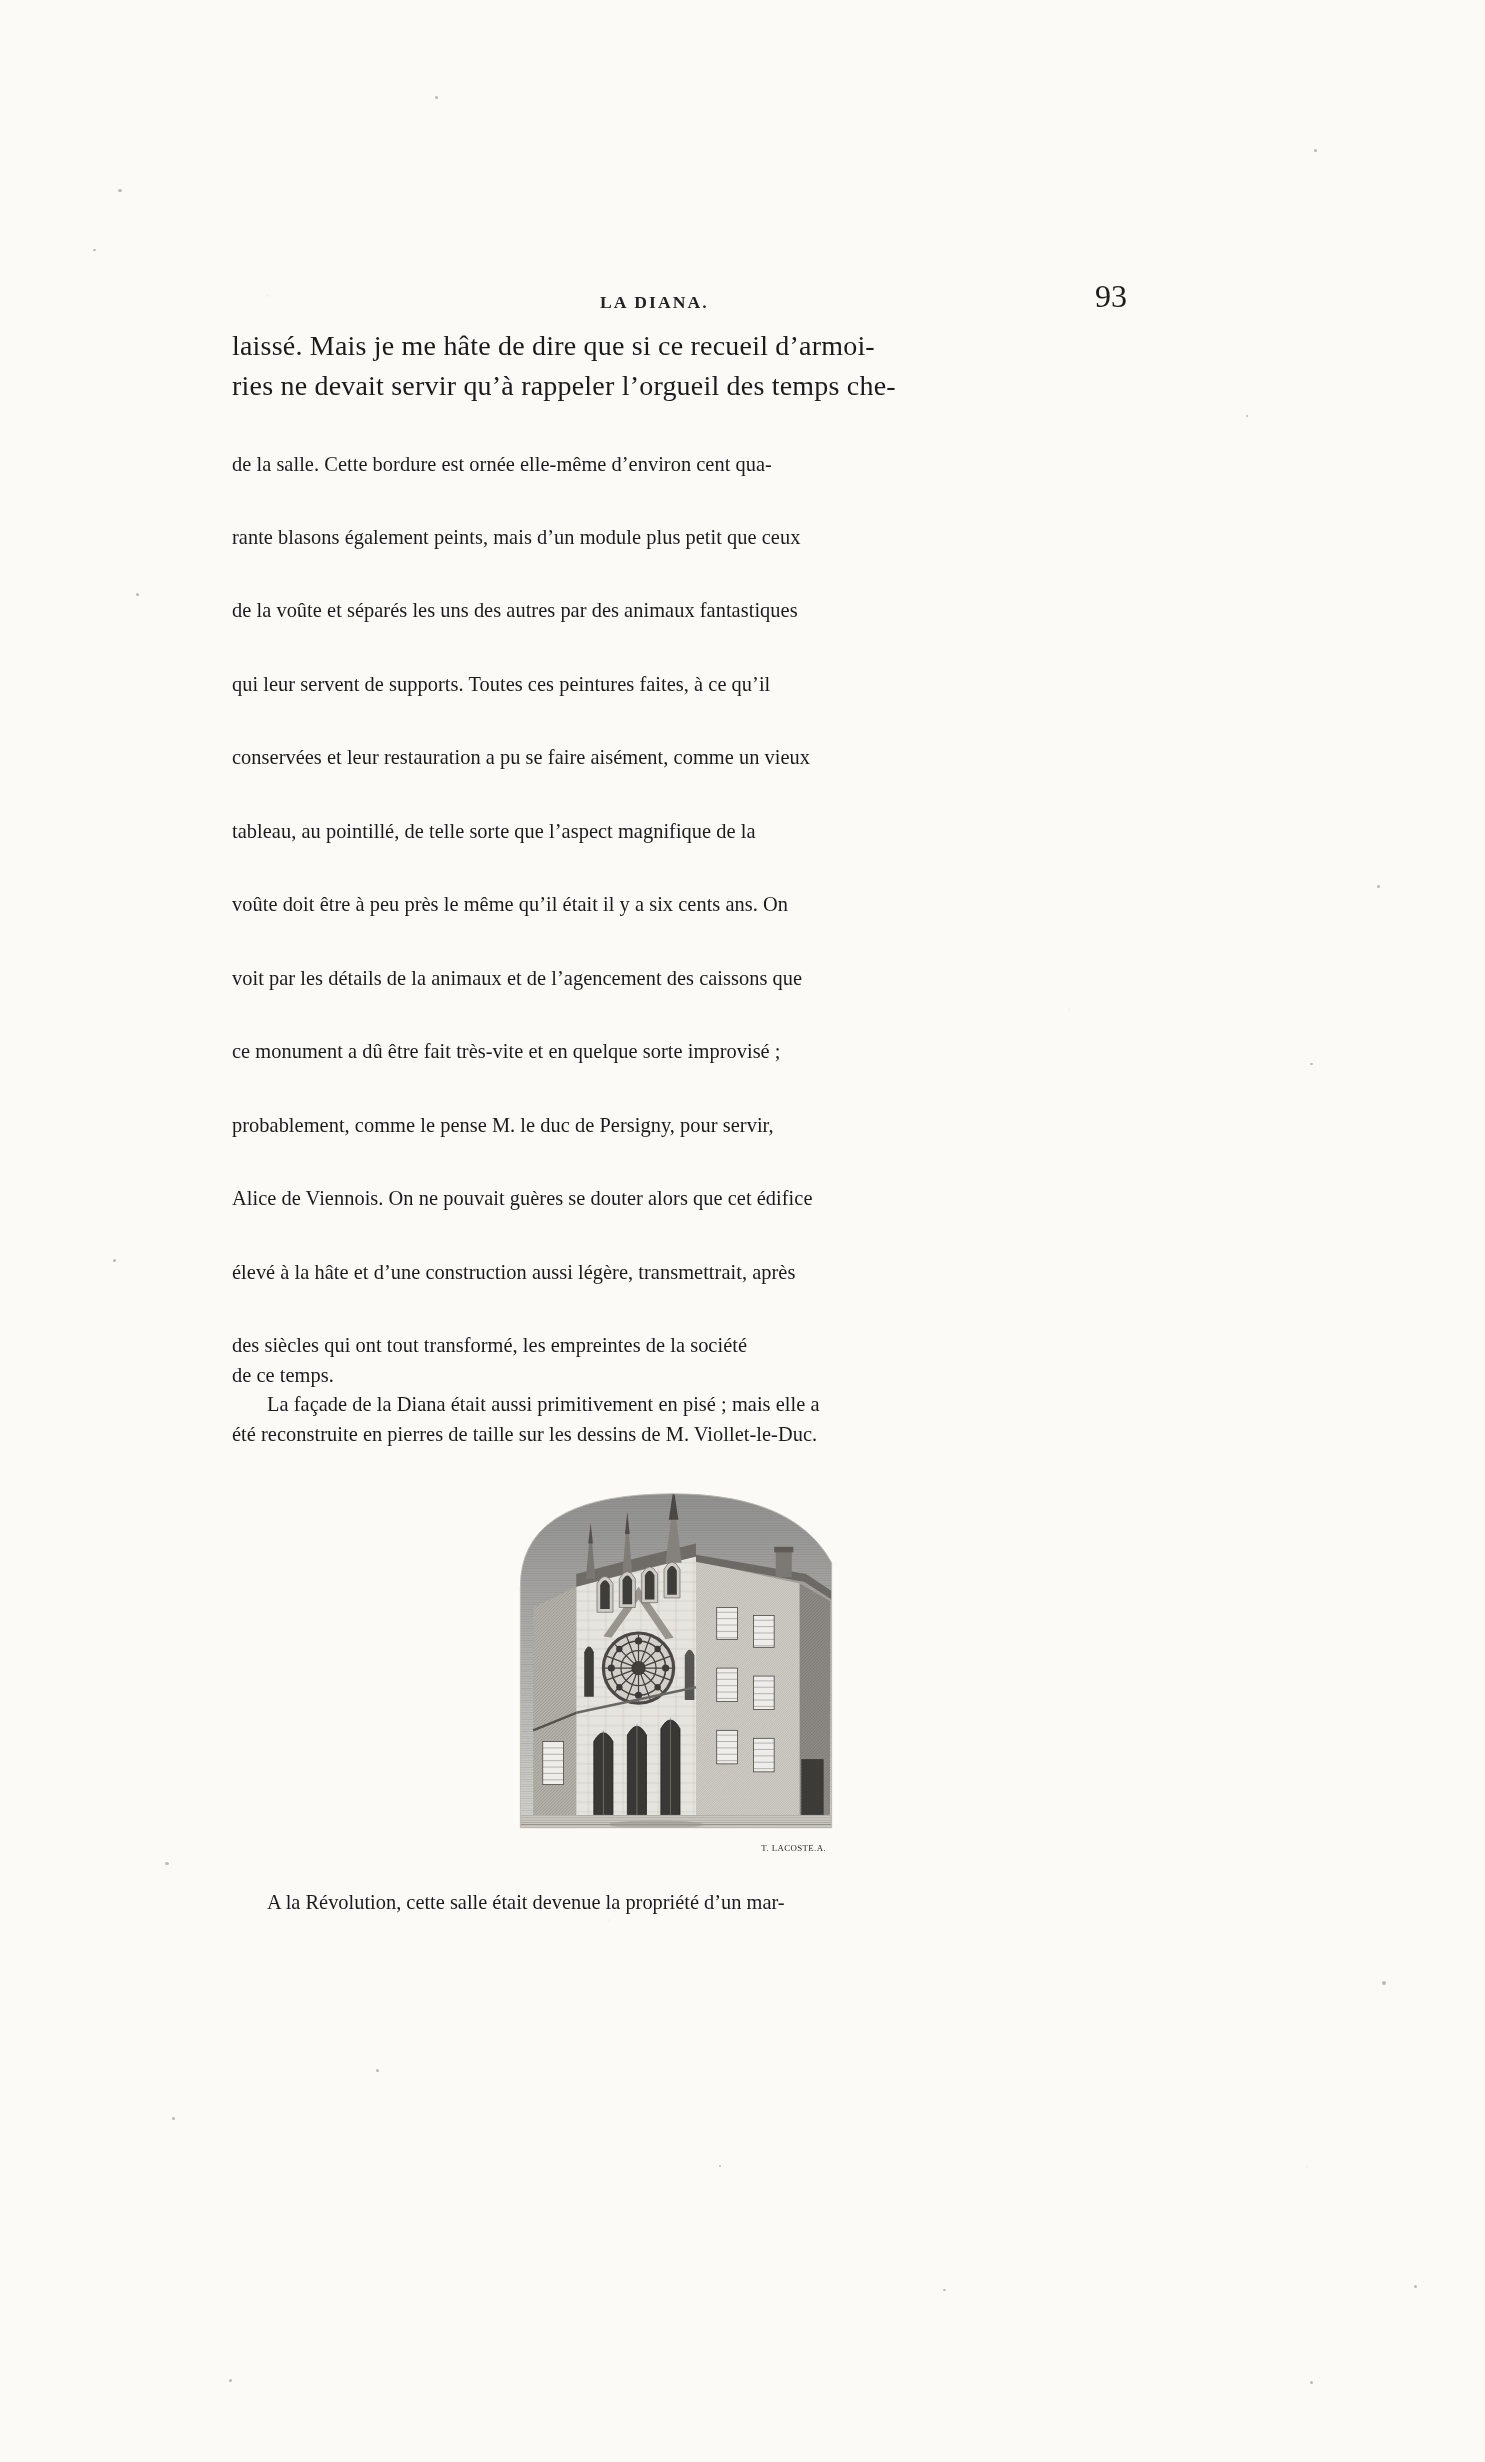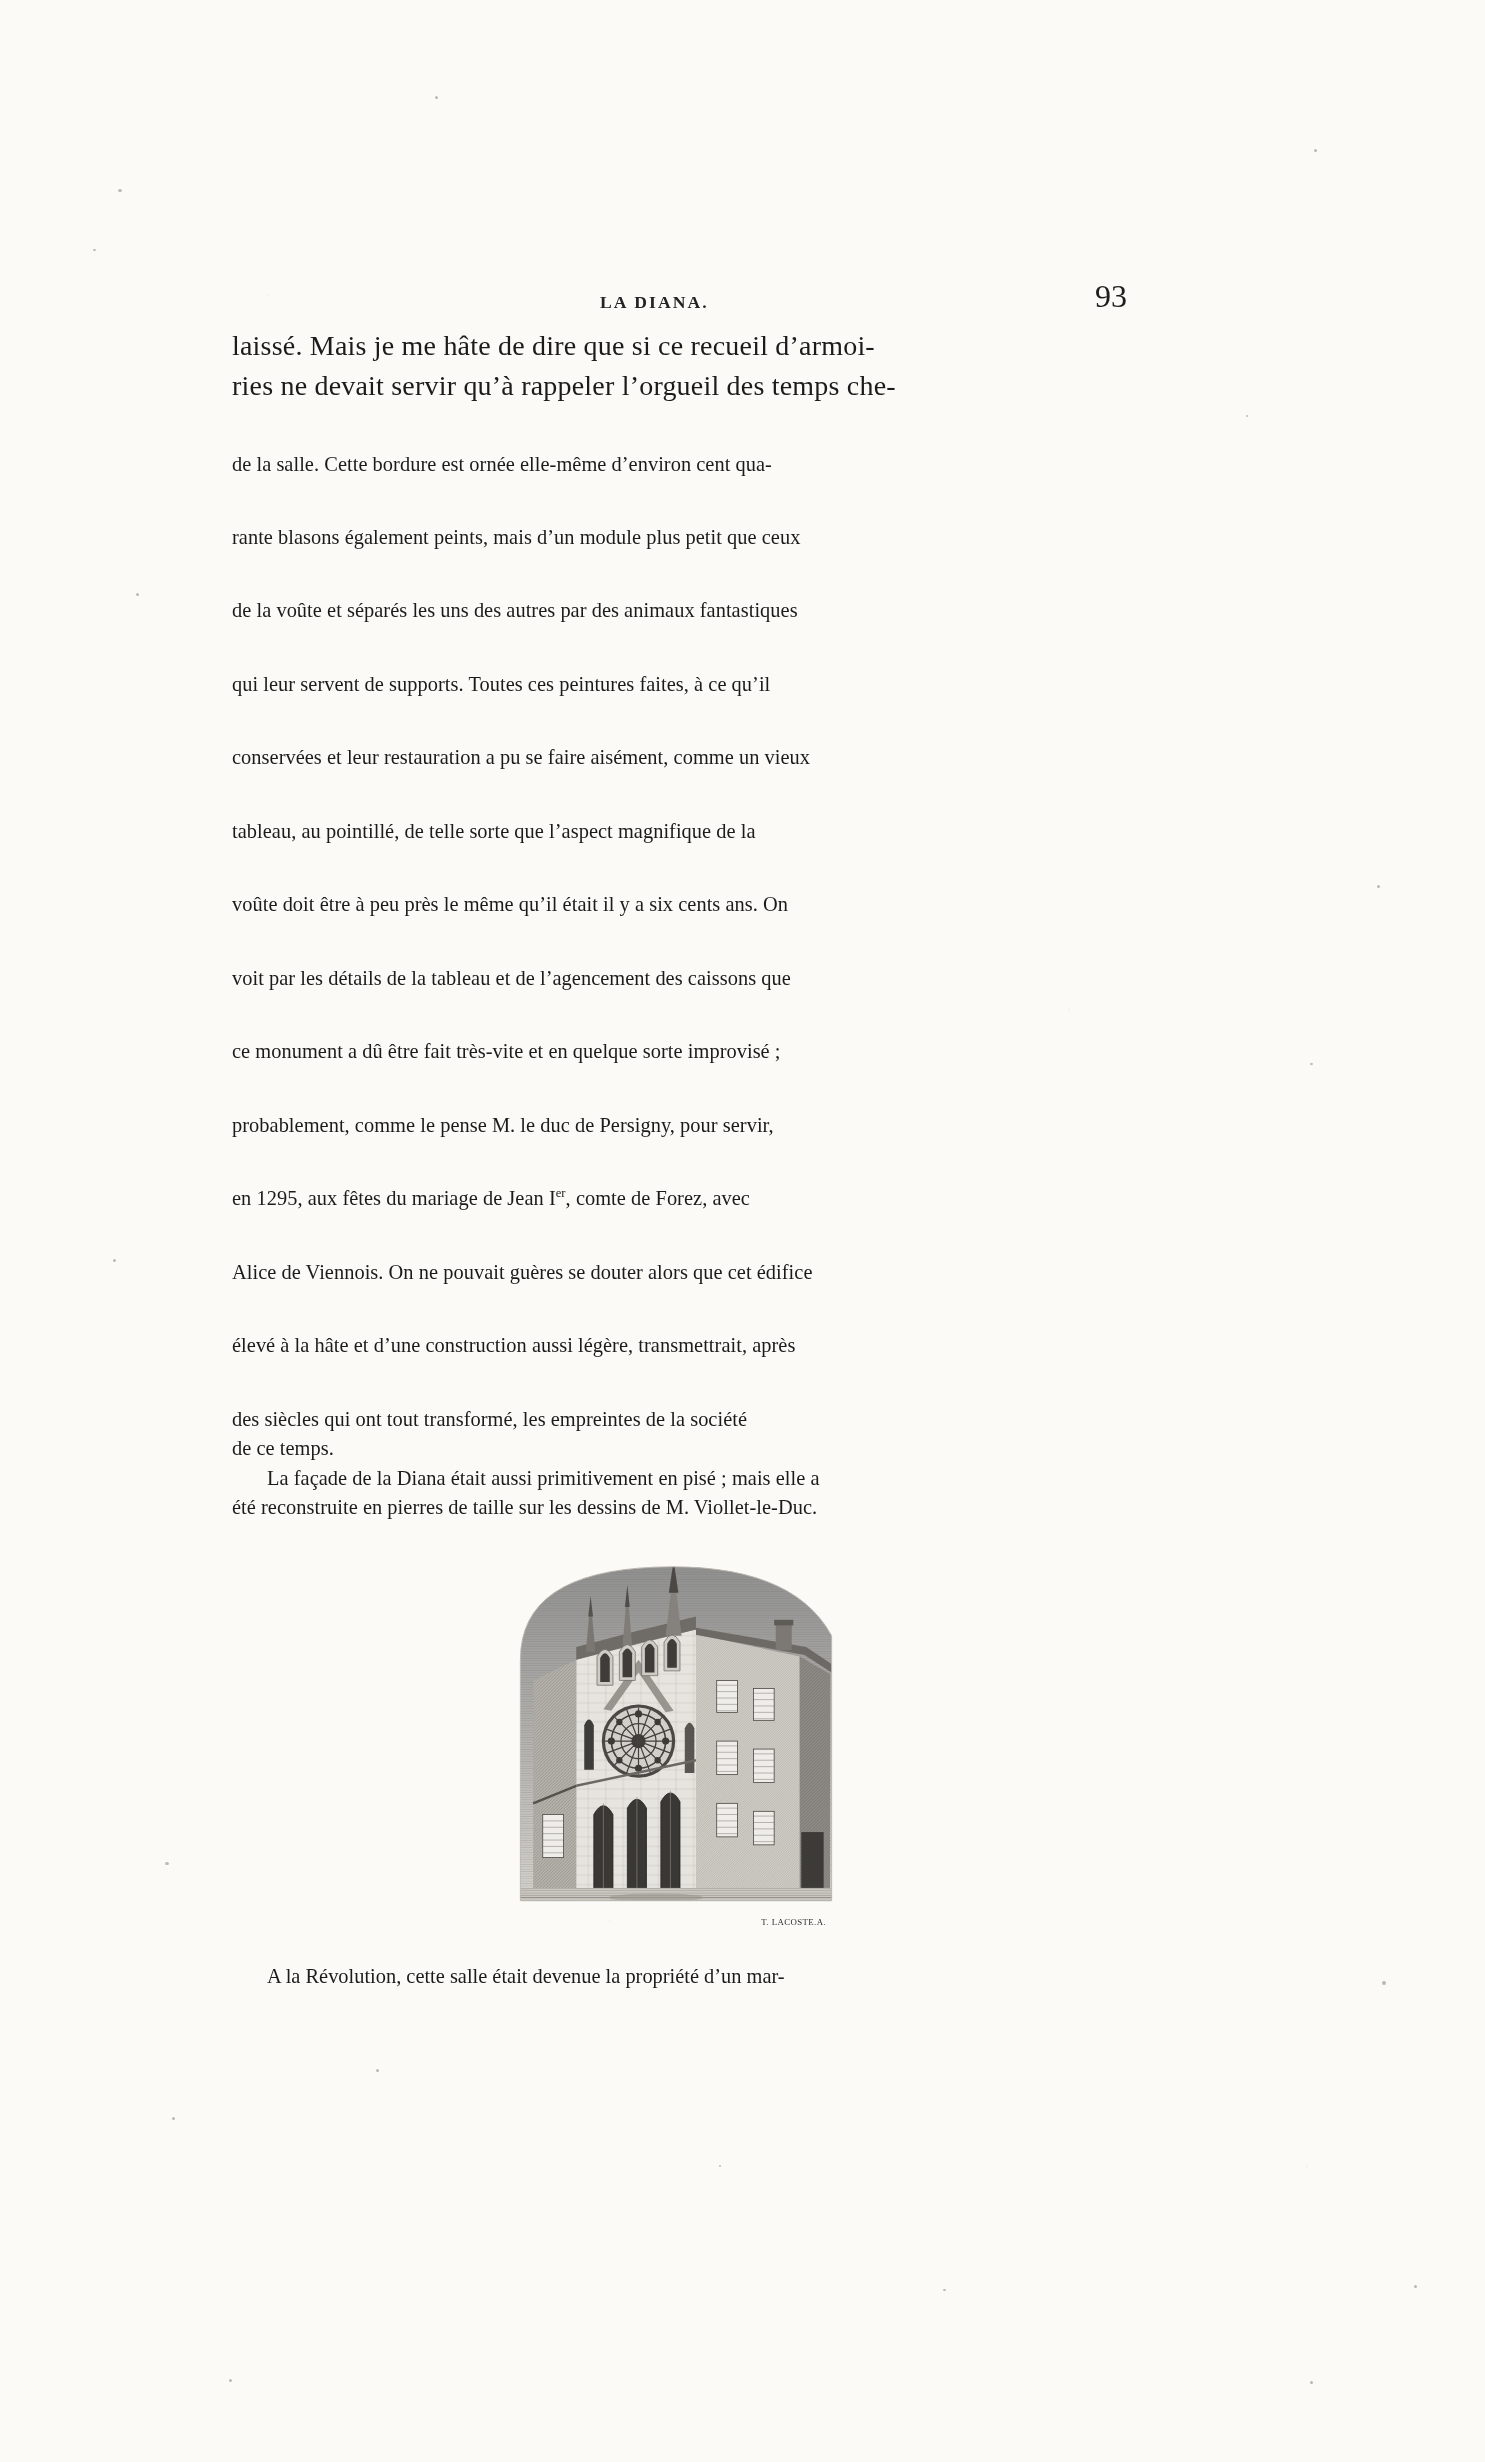--- a/index.html
+++ b/index.html
@@ -198,30 +198,27 @@
     <span class="line justify">
         <span>conservées et leur restauration a pu se faire aisément, comme un vieux</span>
       </span>
     <span class="line justify">
         <span>tableau, au pointillé, de telle sorte que l’aspect magnifique de la</span>
       </span>
     <span class="line justify">
         <span>voûte doit être à peu près le même qu’il était il y a six cents ans. On</span>
       </span>
     <span class="line justify">
-        <span>voit par les détails de la tableau et de l’agencement des caissons que</span>
+        <span>voit par les détails de la animaux et de l’agencement des caissons que</span>
       </span>
     <span class="line justify">
         <span>ce monument a dû être fait très-vite et en quelque sorte improvisé ;</span>
       </span>
     <span class="line justify">
         <span>probablement, comme le pense M. le duc de Persigny, pour servir,</span>
-      </span>
-    <span class="line justify">
-        <span><span>en 1295, aux fêtes du mariage de Jean I</span><sup>er</sup><span>, comte de Forez, avec</span></span>
       </span>
     <span class="line justify">
         <span>Alice de Viennois. On ne pouvait guères se douter alors que cet édifice</span>
       </span>
     <span class="line justify">
         <span>élevé à la hâte et d’une construction aussi légère, transmettrait, après</span>
       </span>
     <span class="line justify">
         <span>des siècles qui ont tout transformé, les empreintes de la société</span>
       </span>

